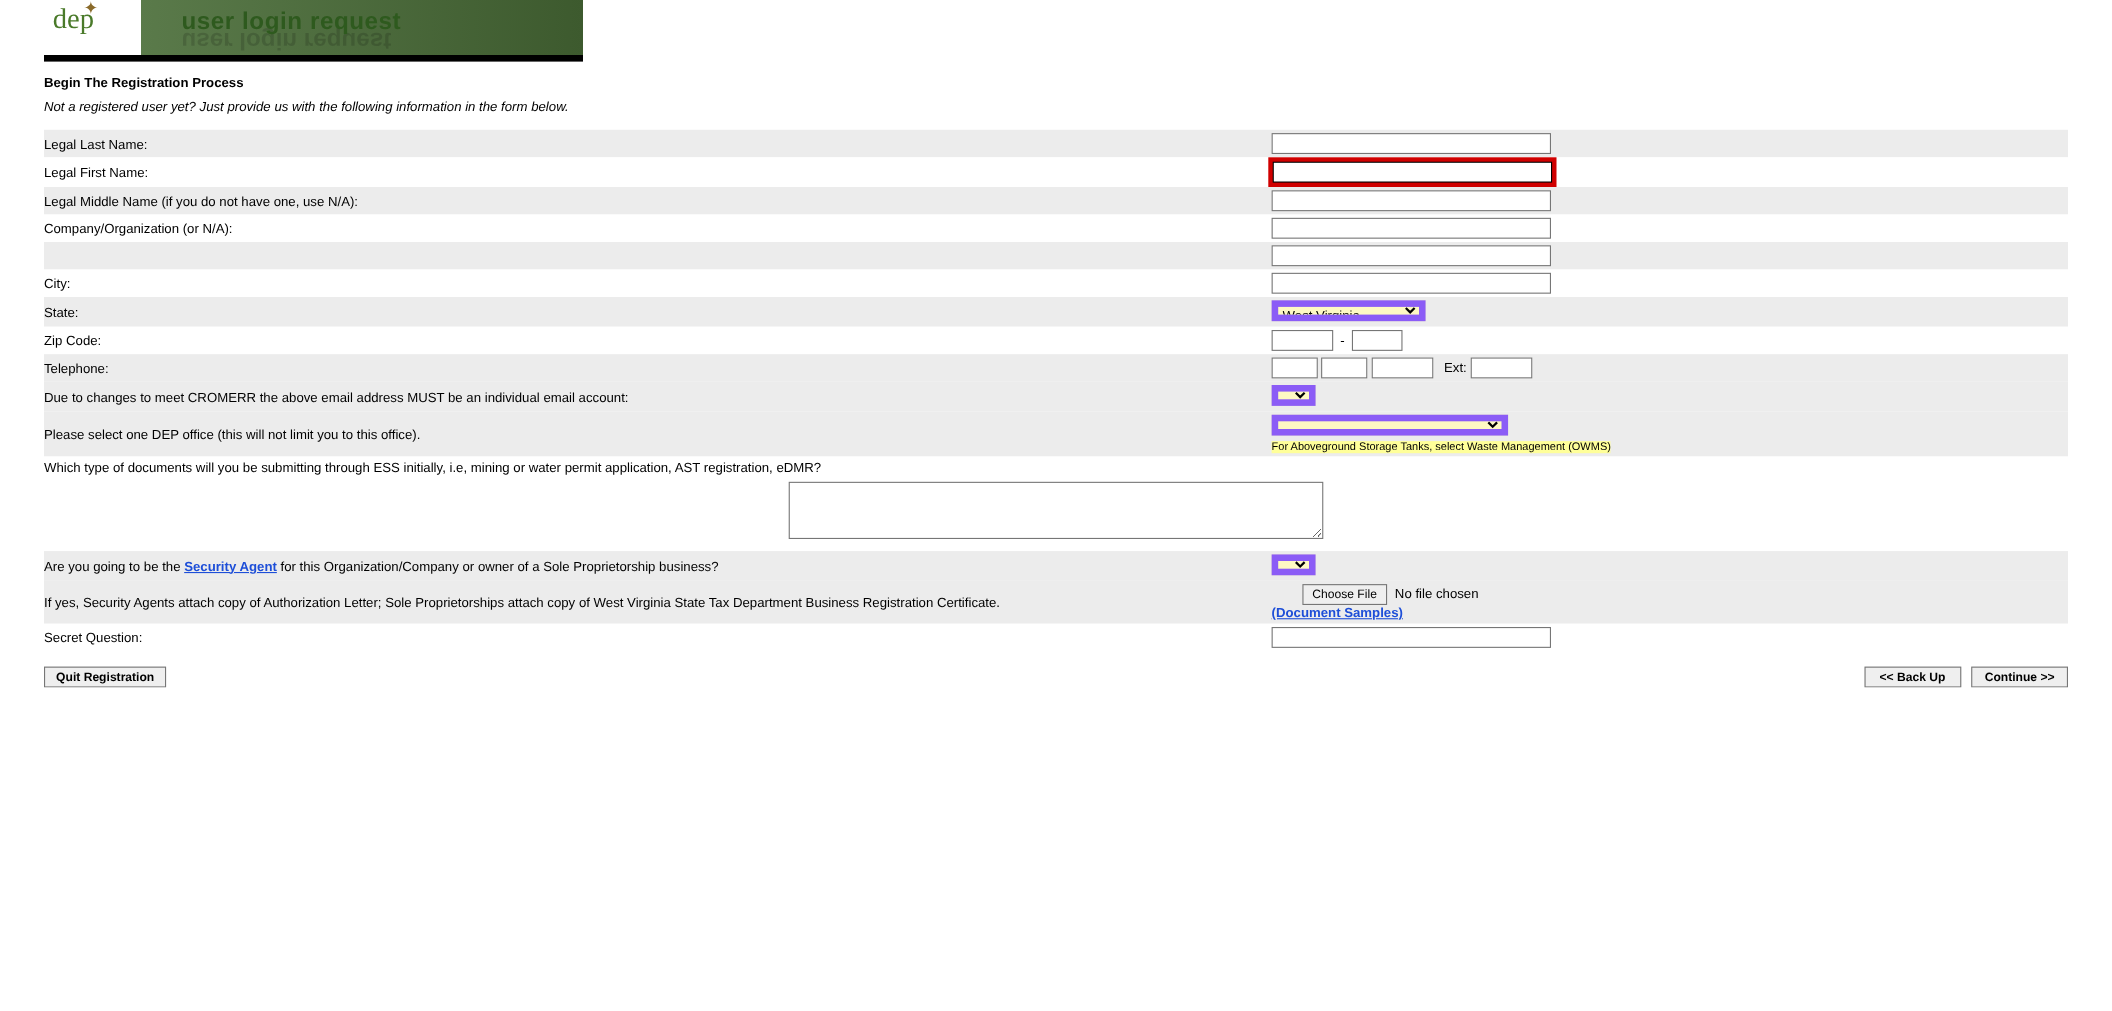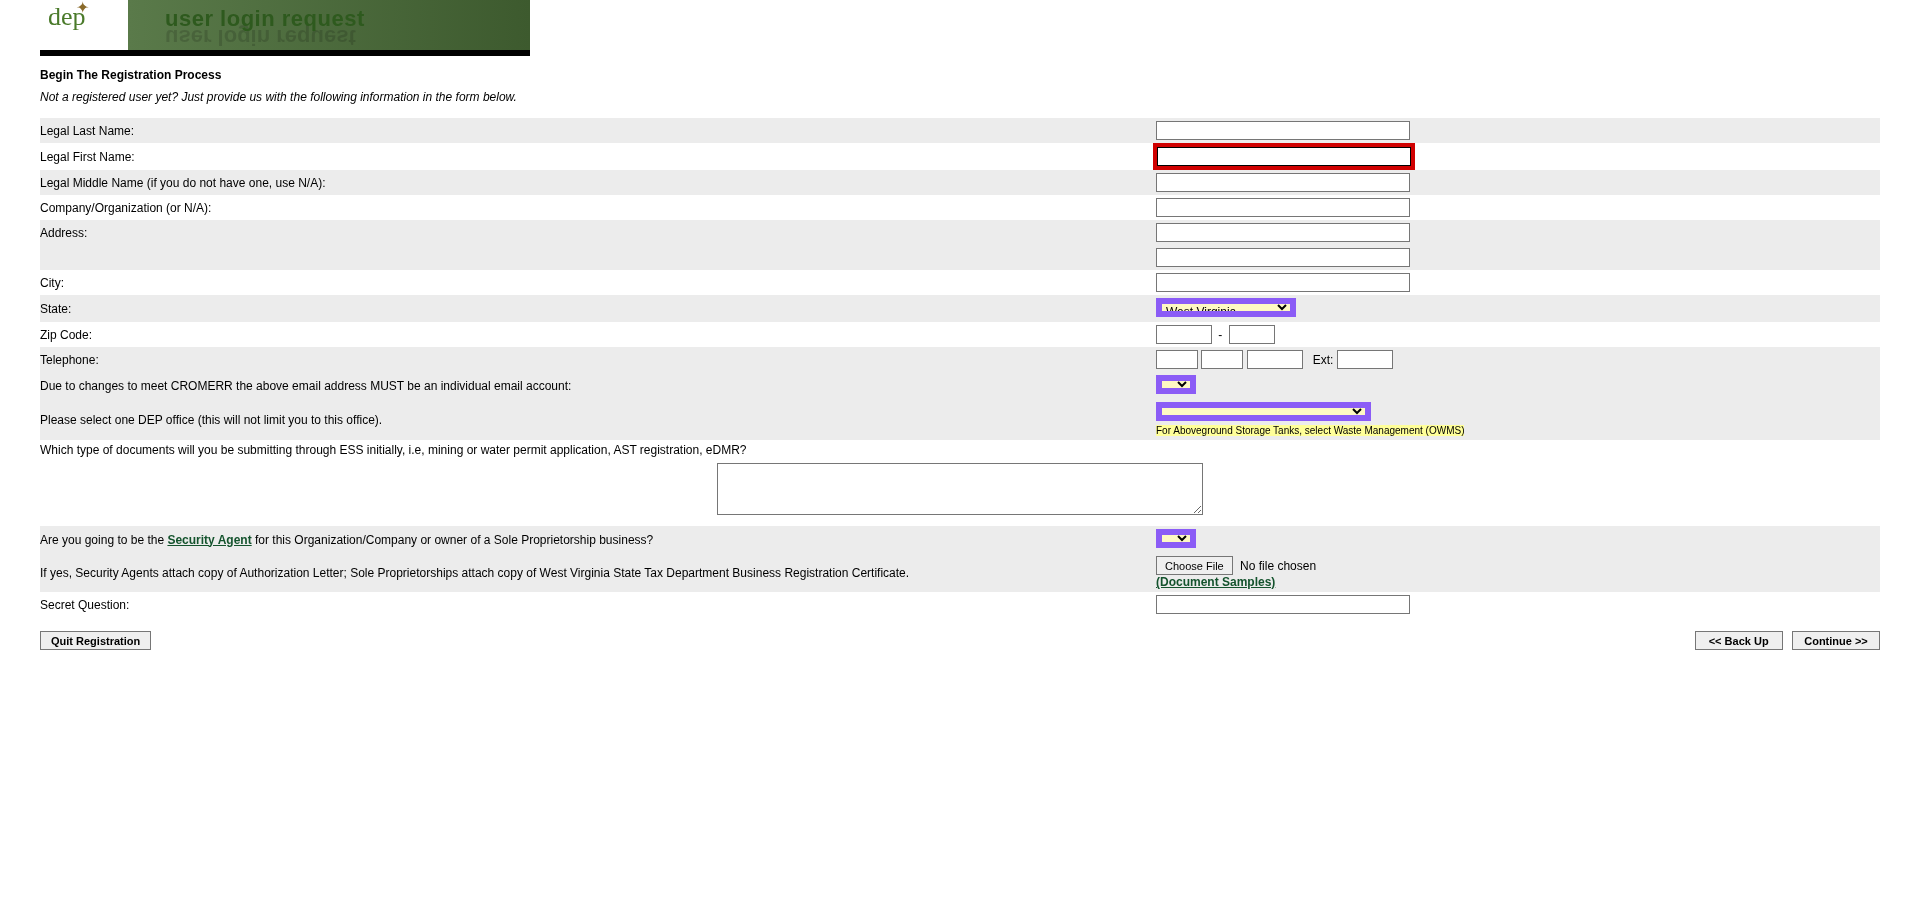--- a/index.html
+++ b/index.html
@@ -111,21 +111,21 @@
       height: 19px;
     }
     textarea {
       border: 1px solid #767676;
       font-size: 12px;
       padding: 2px;
       background: #fff;
       resize: both;
     }
     a.link {
-      color: #14532d;
+      color: #1d4ed8;
       font-weight: bold;
       text-decoration: underline;
     }
     .focus-ring {
       outline: 4px solid #d00000;
       outline-offset: -1px;
       border: 2px solid #000 !important;
     }
     .buttons-row {
       margin-top: 14px;
@@ -144,20 +144,21 @@
       height: 19px;
       cursor: pointer;
       font-weight: bold;
     }
     button.action.wide {
       width: 88px;
       padding: 1px 4px;
     }
     .filebtn {
       display: inline-block;
+      margin-left: 28px;
     }
     .file-choose {
       border: 1px solid #767676;
       background: #efefef;
       font-size: 11px;
       padding: 1px 8px;
       height: 19px;
       cursor: pointer;
     }
     .file-status {
@@ -202,24 +203,20 @@
     <tr class="grey">
       <td class="label">Legal Middle Name (if you do not have one, use N/A):</td>
       <td class="field"><input class="text250" style=""></td>
     </tr>
 
     <tr class="white">
       <td class="label">Company/Organization (or N/A):</td>
       <td class="field"><input class="text250" style=""></td>
     </tr>
 
-    <tr class="grey">
-      <td class="label">Address:</td>
-      <td class="field"><input class="text250" style=""></td>
-    </tr>
 
     <tr class="grey">
       <td class="label"></td>
       <td class="field"><input class="text250" style=""></td>
     </tr>
 
     <tr class="white">
       <td class="label">City:</td>
       <td class="field"><input class="text250" style=""></td>
     </tr>

